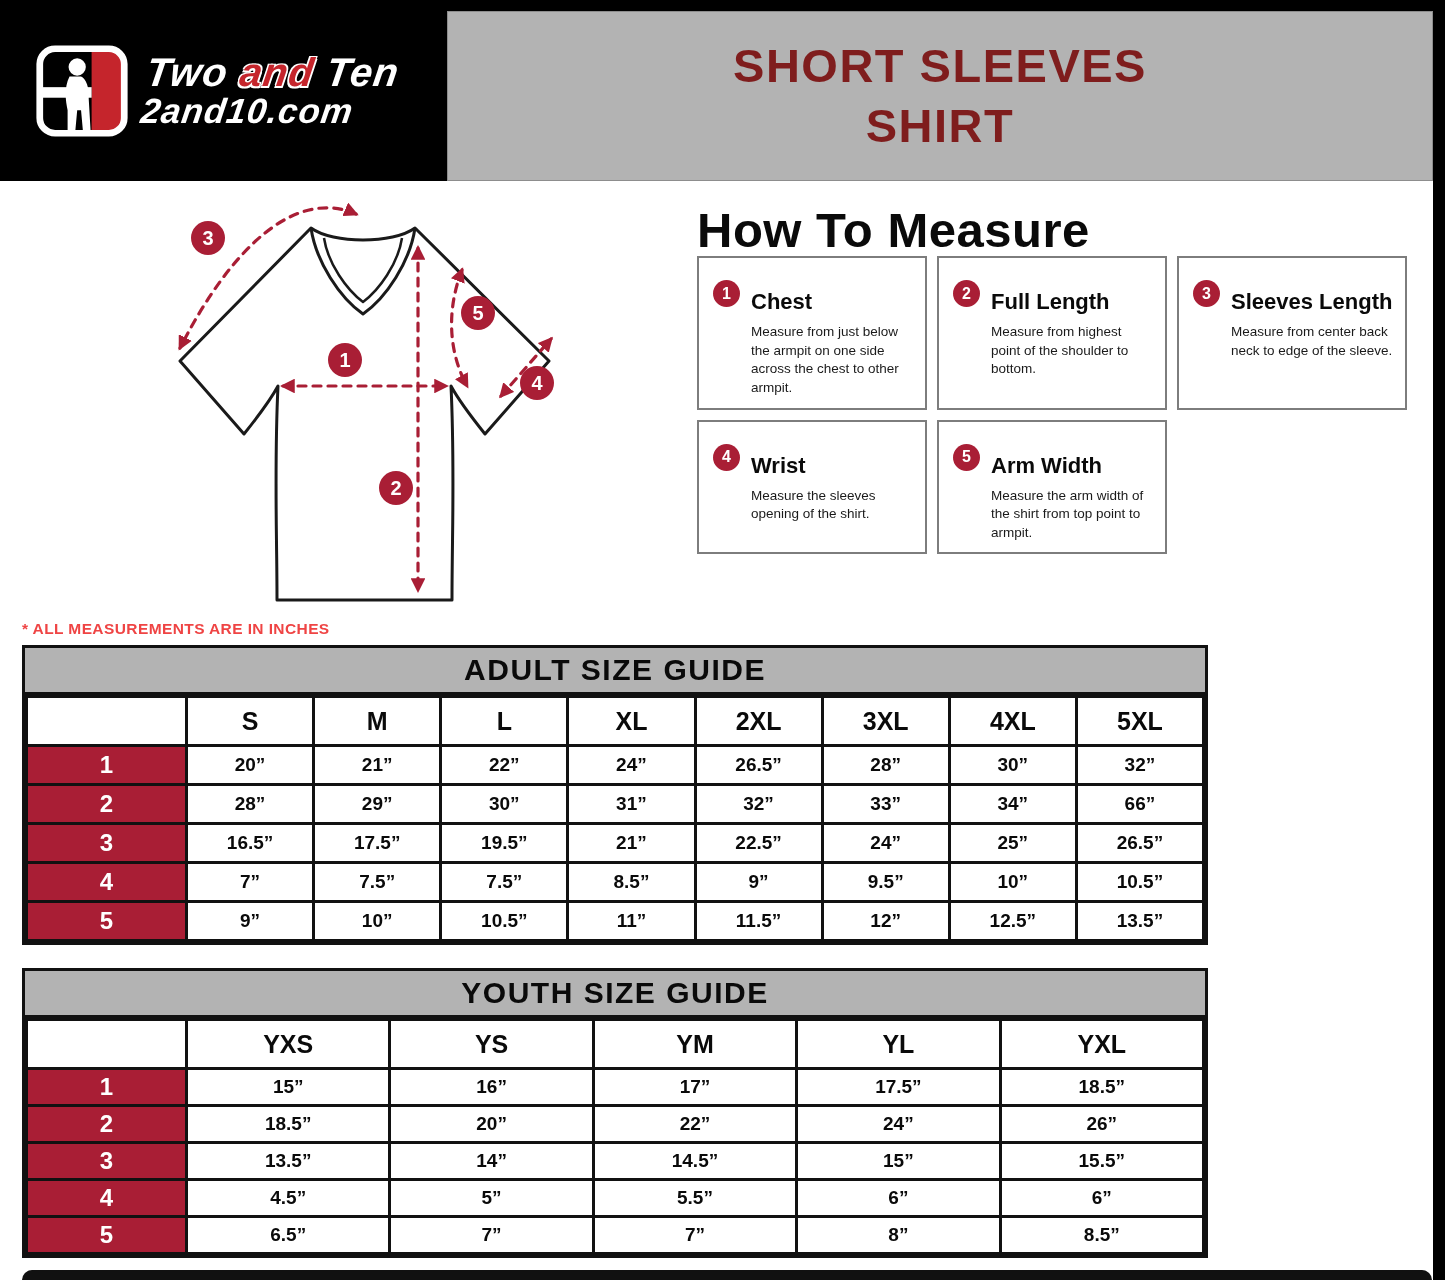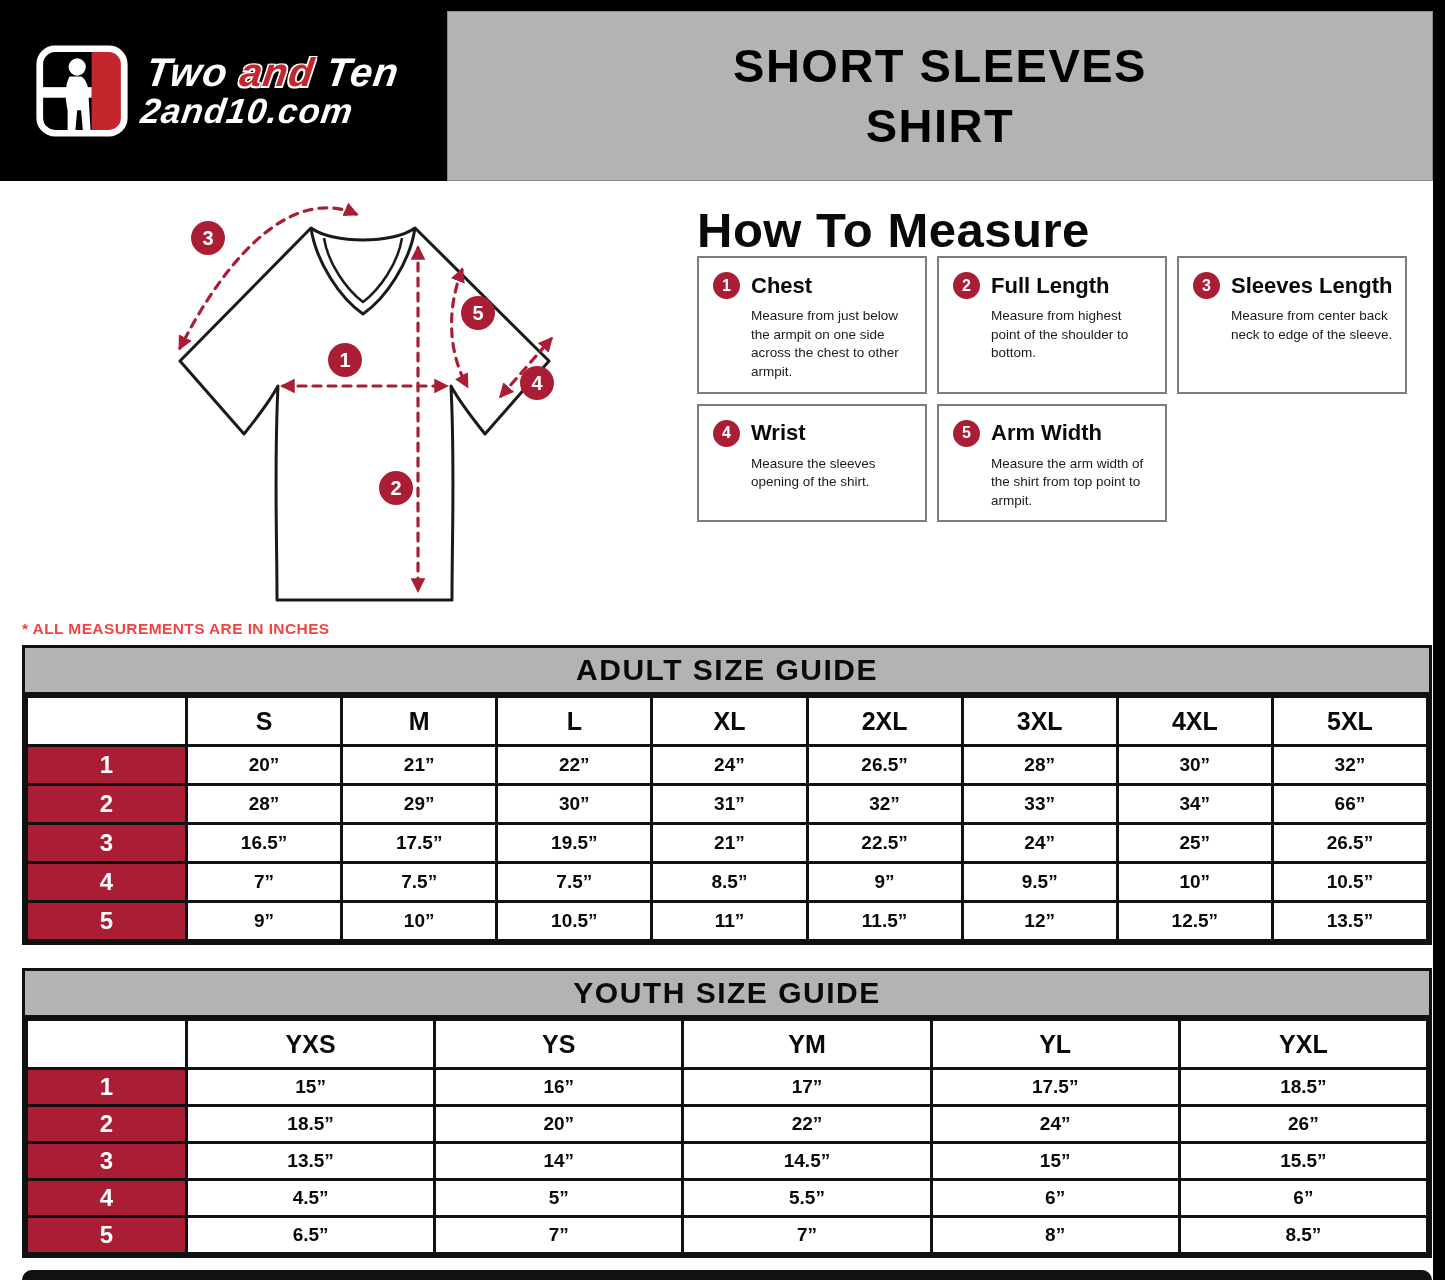--- a/index.html
+++ b/index.html
@@ -12,42 +12,42 @@
   .logo-panel{position:absolute;left:0;top:0;width:447px;height:181px;background:#000;
               display:flex;align-items:center;gap:14px;padding-left:34px;box-sizing:border-box;}
   .logo-text{display:flex;flex-direction:column;line-height:1.02;transform:skewX(-8deg);}
   .logo-line1{font-size:40px;font-weight:800;font-style:italic;color:#fff;letter-spacing:1px;
               text-shadow:2px 2px 0 #000;}
   .logo-line1 .and{color:#c5252c;text-shadow:-1.5px -1.5px 0 #fff,1.5px -1.5px 0 #fff,-1.5px 1.5px 0 #fff,1.5px 1.5px 0 #fff;}
   .logo-line2{font-size:35px;font-weight:800;font-style:italic;color:#fff;letter-spacing:1px;}
   .title-panel{position:absolute;left:447px;top:11px;width:986px;height:170px;background:#b3b3b3;
                border:1px solid #8d8d8d;box-sizing:border-box;
                display:flex;flex-direction:column;align-items:center;justify-content:center;}
-  .title-line{font-size:47px;font-weight:800;letter-spacing:1.5px;color:#000000;line-height:1.28;}
+  .title-line{font-size:47px;font-weight:800;letter-spacing:1.5px;color:#7f1d1d;line-height:1.28;}
 
   
   .htm-heading{position:absolute;left:697px;top:202px;font-size:49px;font-weight:800;color:#0a0a0a;letter-spacing:0.5px;}
   .htm-grid{position:absolute;left:697px;top:256px;width:720px;display:grid;
             grid-template-columns:repeat(3,230px);gap:10px;}
   .htm-card{background:#fff;border:2px solid #7d7d7d;box-sizing:border-box;min-height:114px;
             padding:14px 12px 10px 14px;}
   .htm-head{display:flex;align-items:center;gap:11px;}
   .badge{width:27px;height:27px;border-radius:50%;background:#a91e35;color:#fff;flex:0 0 27px;
          font-weight:700;font-size:16px;display:flex;align-items:center;justify-content:center;}
-  .htm-title{font-size:22px;font-weight:800;color:#0a0a0a;}
+  .htm-title{font-size:22px;font-weight:800;color:#0a0a0a;margin-top:17px;}
   .htm-desc{margin:8px 0 0 38px;font-size:13.5px;line-height:1.38;color:#1a1a1a;max-width:170px;}
 
   
   .note{position:absolute;left:22px;top:620px;font-size:15.5px;font-weight:700;letter-spacing:0.4px;color:#ef4444;}
 
   
   .diagram{position:absolute;left:128px;top:198px;}
 
   
-  .size-table-wrap{position:absolute;left:22px;width:1410px;border:3px solid #111;box-sizing:border-box;background:#fff;}
+  .size-table-wrap{position:absolute;left:22px;width:1186px;border:3px solid #111;box-sizing:border-box;background:#fff;}
   #adult-table{top:645px;}
   #youth-table{top:968px;}
   .size-title{height:44px;background:#b3b3b3;border-bottom:3px solid #111;
               display:flex;align-items:center;justify-content:center;
               font-size:30px;font-weight:800;letter-spacing:1.5px;color:#0a0a0a;}
   .size-table-wrap table{width:100%;border-collapse:collapse;table-layout:fixed;}
   .size-table-wrap th,.size-table-wrap td{border:3px solid #111;text-align:center;vertical-align:middle;}
   .size-table-wrap thead th{height:44px;font-size:25px;font-weight:800;background:#fff;color:#0a0a0a;}
   .size-table-wrap tbody th{background:#a91e35;color:#fff;font-size:24px;font-weight:700;}
   #adult-table tbody th,#adult-table tbody td{height:34px;}

